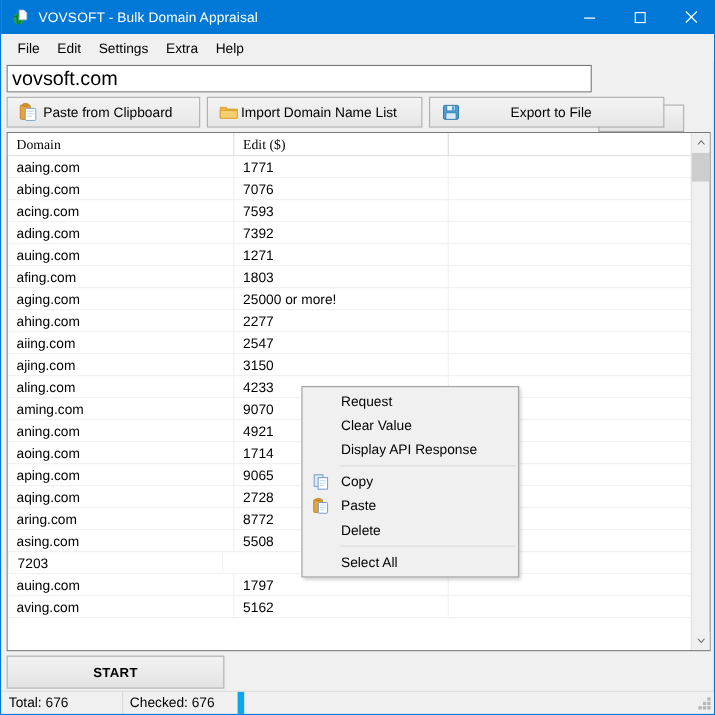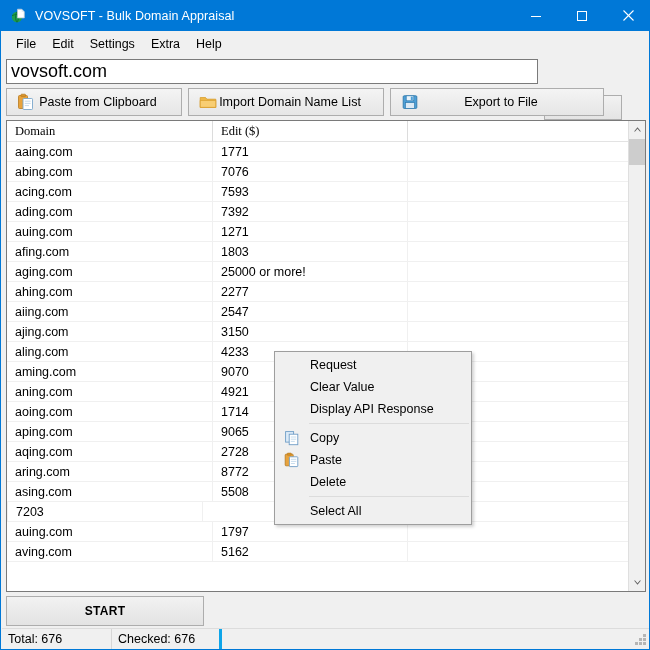--- a/index.html
+++ b/index.html
@@ -231,21 +231,21 @@
     background: #f0f0f0;
     border-top: 1px solid #dcdcdc;
     display: flex; align-items: center;
     font-size: 12.5px; color: #000;
   }
   .sb-cell {
     height: 20px; display: flex; align-items: center;
     padding-left: 6px;
   }
   .sb-cell.s1 { width: 110px; border-right: 1px solid #d6d6d6; }
-  .sb-cell.s2 { width: 110px; border-right: 3px solid #0ea5e9; }
+  .sb-cell.s2 { width: 110px; border-right: 6px solid #0ea5e9; }
   .sb-cell.s3 { flex: 1; }
   .grip {
     position: absolute; right: 3px; bottom: 2px;
     width: 12px; height: 12px;
   }
   .grip i {
     position: absolute; width: 3px; height: 3px;
     background: #b5b5b5; display: block;
   }
 </style>

